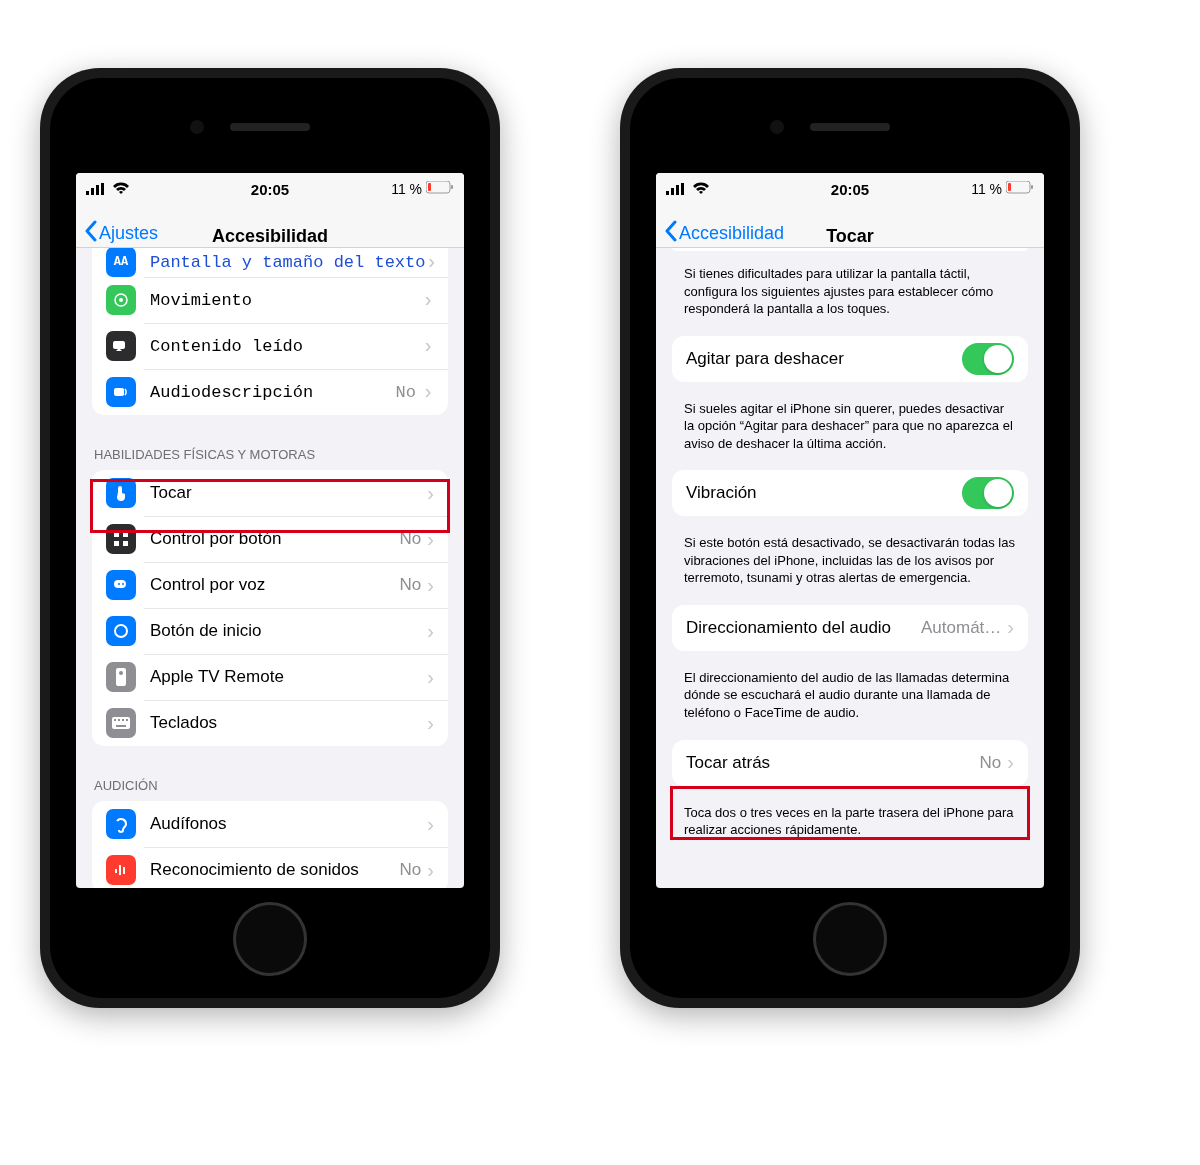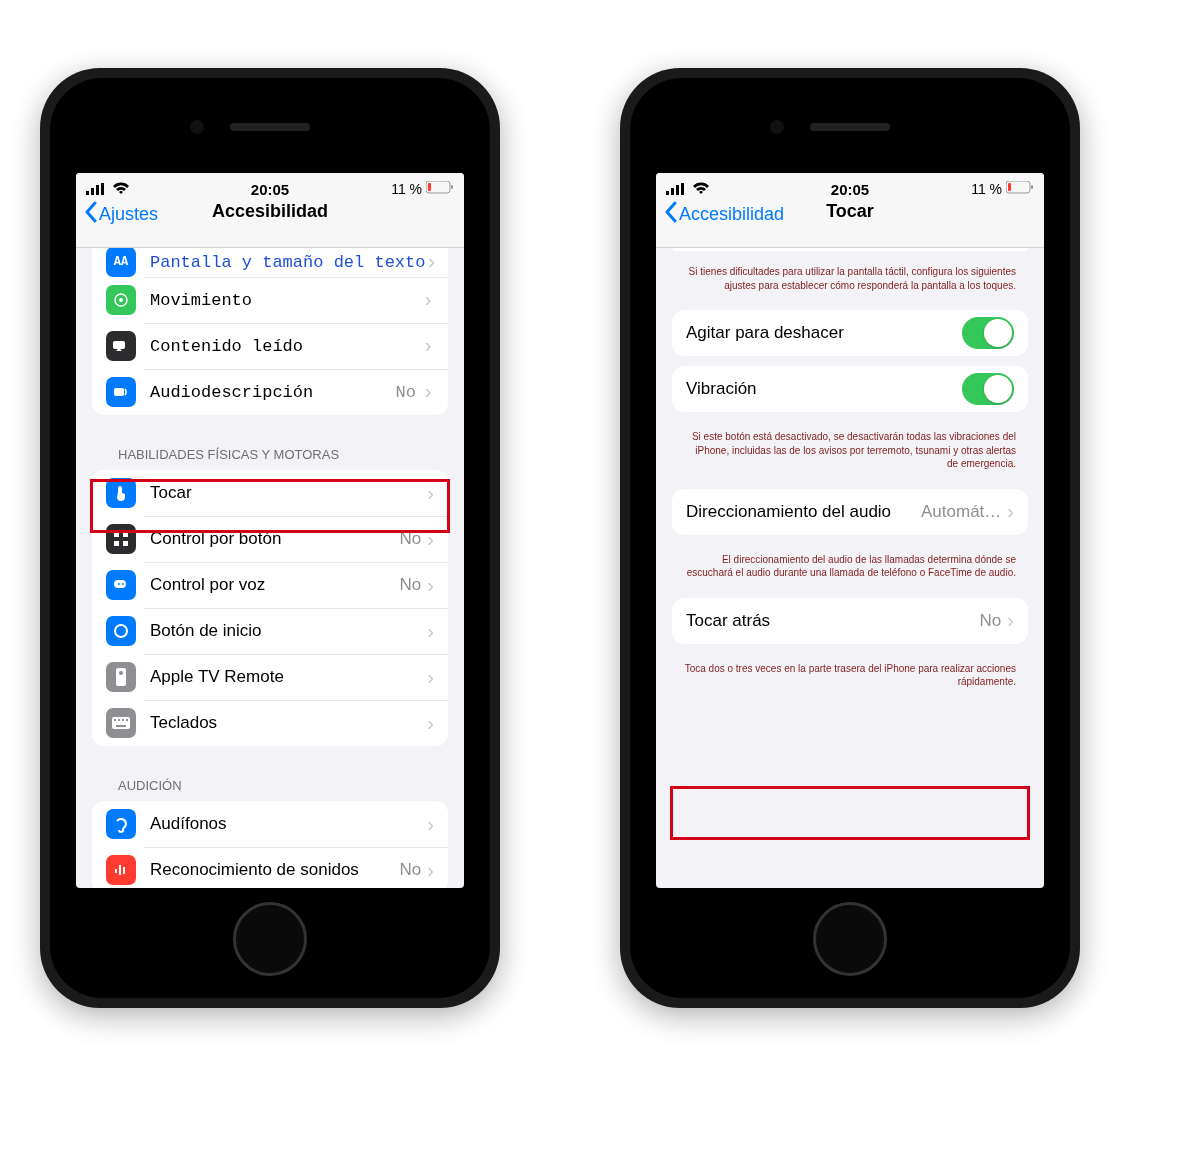--- a/index.html
+++ b/index.html
@@ -77,21 +77,21 @@
   font-weight: 600;
   background: #f7f7f7;
   gap: 24px;
 }
 .status-left { flex: 1; display: flex; align-items: center; gap: 8px; }
 .status-center { flex: 1; text-align: center; }
 .status-right { flex: 1; display: flex; align-items: flex-end; justify-content: flex-end; gap: 4px; font-size: 14px; font-weight: 400;}
 .nav-bar {
   height: 46px;
   display: flex;
-  align-items: flex-start;
+  align-items: flex-end;
   padding: 0 8px;
   background: #f7f7f7;
   border-bottom: 1px solid #d1d1d6;
   position: relative;
 }
 .nav-back {
   color: #007aff;
   font-size: 18px;
   display: flex;
   align-items: center;
@@ -105,21 +105,20 @@
   text-align: center;
   font-size: 18px;
   font-weight: 600;
 }
 .content { overflow-y: auto; height: calc(100% - 74px); }
 .section-header {
   font-size: 13px;
   color: #6e6e73;
   padding: 22px 18px 8px;
   text-transform: uppercase;
-  margin-left: 24px;
 }
 .group {
   background: #fff;
   border-radius: 12px;
   margin: 0 16px 10px;
   overflow: hidden;
 }
 .row {
   display: flex;
   align-items: center;
@@ -143,25 +142,24 @@
   align-items: center;
   justify-content: center;
   color: #fff;
   font-size: 15px;
   flex-shrink: 0;
 }
 .row-label { flex: 1; font-size: 17px; }
 .row-value { color: #8e8e93; font-size: 17px; margin-right: 6px; }
 .chev { color: #c7c7cc; font-size: 20px; }
 .footer-text {
-  font-size: 10px;
-  color: #7f1d1d;
+  font-size: 13px;
+  color: #000000;
   padding: 8px 28px 18px;
   line-height: 1.35;
-  text-align: right;
 }
 .toggle {
   width: 52px;
   height: 32px;
   background: #34c759;
   border-radius: 16px;
   position: relative;
 }
 .toggle::after {
   content: "";
@@ -413,20 +411,21 @@
       <div class="content">
         <div class="group first-group" style="height:4px;"></div>
         <div class="footer-text" style="padding-top:4px;">Si tienes dificultades para utilizar la pantalla táctil, configura los siguientes ajustes para establecer cómo responderá la pantalla a los toques.</div>
 
         <div class="group">
           <div class="row noicon">
             <div class="row-label">Agitar para deshacer</div>
             <div class="toggle"></div>
           </div>
         </div>
+        <div class="footer-text">Si sueles agitar el iPhone sin querer, puedes desactivar la opción “Agitar para deshacer” para que no aparezca el aviso de deshacer la última acción.</div>
 
         <div class="group">
           <div class="row noicon">
             <div class="row-label">Vibración</div>
             <div class="toggle"></div>
           </div>
         </div>
         <div class="footer-text">Si este botón está desactivado, se desactivarán todas las vibraciones del iPhone, incluidas las de los avisos por terremoto, tsunami y otras alertas de emergencia.</div>
 
         <div class="group">

